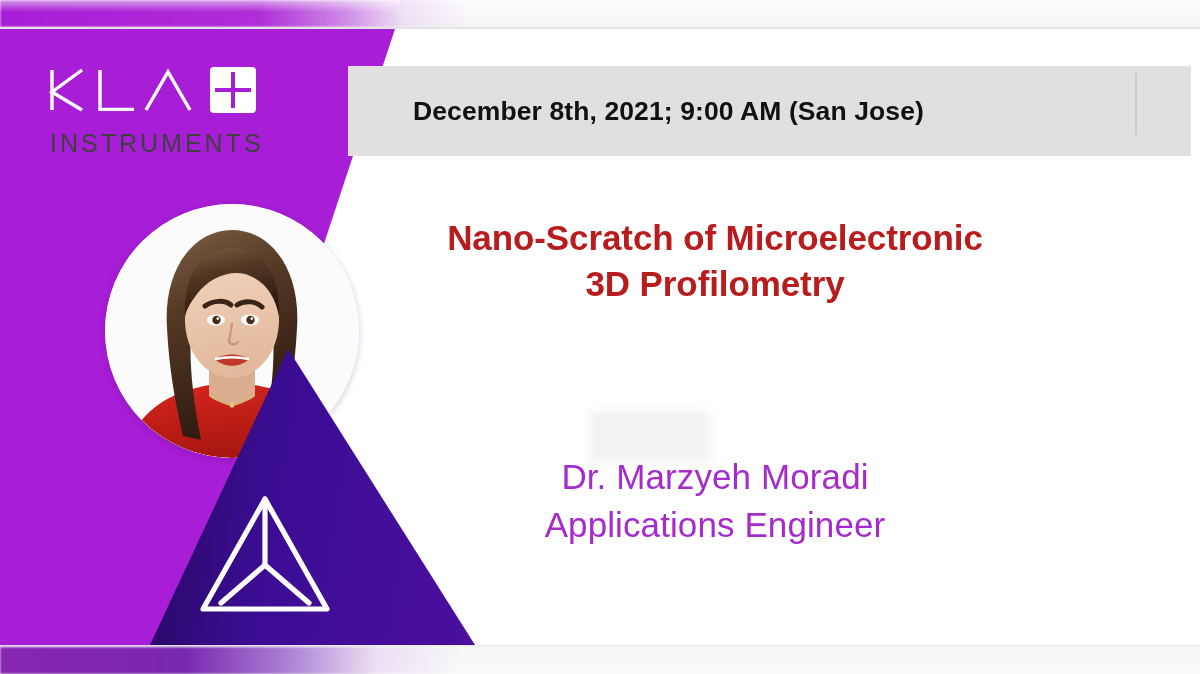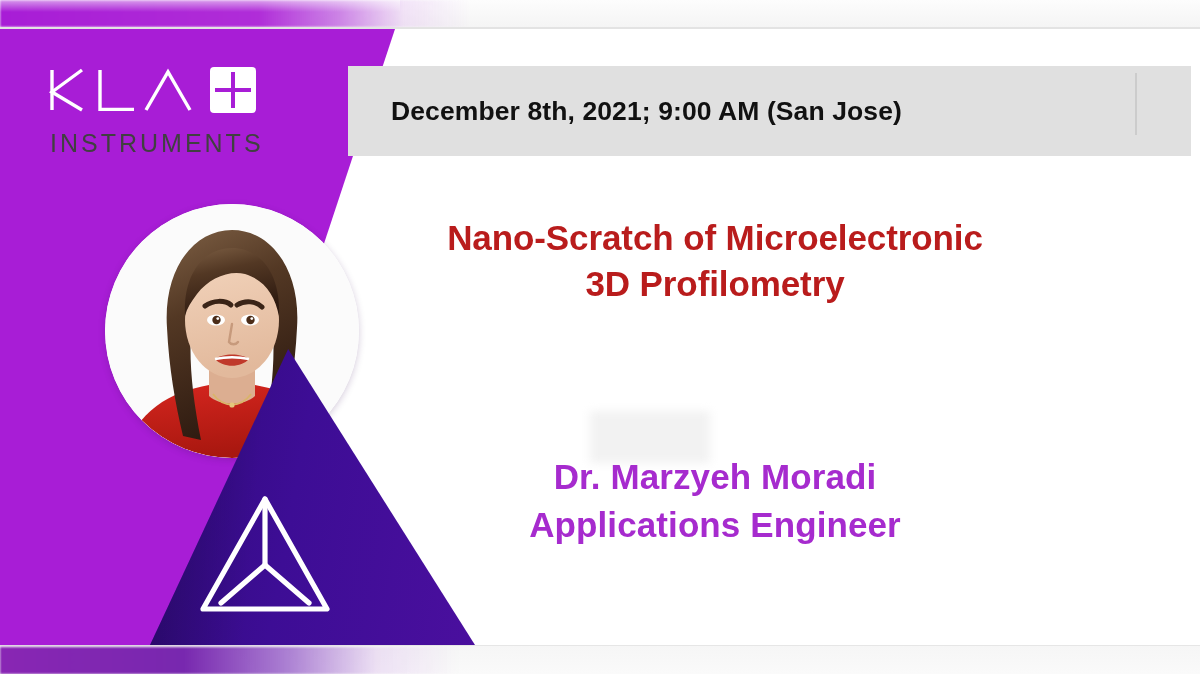--- a/index.html
+++ b/index.html
@@ -211,21 +211,21 @@
   
   .date-banner {
     position: absolute;
     left: 348px;
     top: 37px;
     width: 843px;
     height: 90px;
     background: #e0e0e0;
     display: flex;
     align-items: center;
-    padding-left: 43px;
+    padding-left: 65px;
     box-sizing: border-box;
   }
   .date-banner-text {
     font-size: 26.5px;
     font-weight: 700;
     color: #111111;
     letter-spacing: 0.1px;
     white-space: nowrap;
   }
   .date-banner-artifact {
@@ -258,21 +258,21 @@
   
   .speaker-block {
     position: absolute;
     left: 365px;
     top: 424px;
     width: 700px;
     text-align: center;
   }
   .speaker-line {
     font-size: 35px;
-    font-weight: 700;
+    font-weight: 400;
     color: #a62bce;
     line-height: 1.36;
     letter-spacing: 0.1px;
     white-space: nowrap;
   }
 
   
   .ghost-smudge {
     position: absolute;
     left: 590px;

